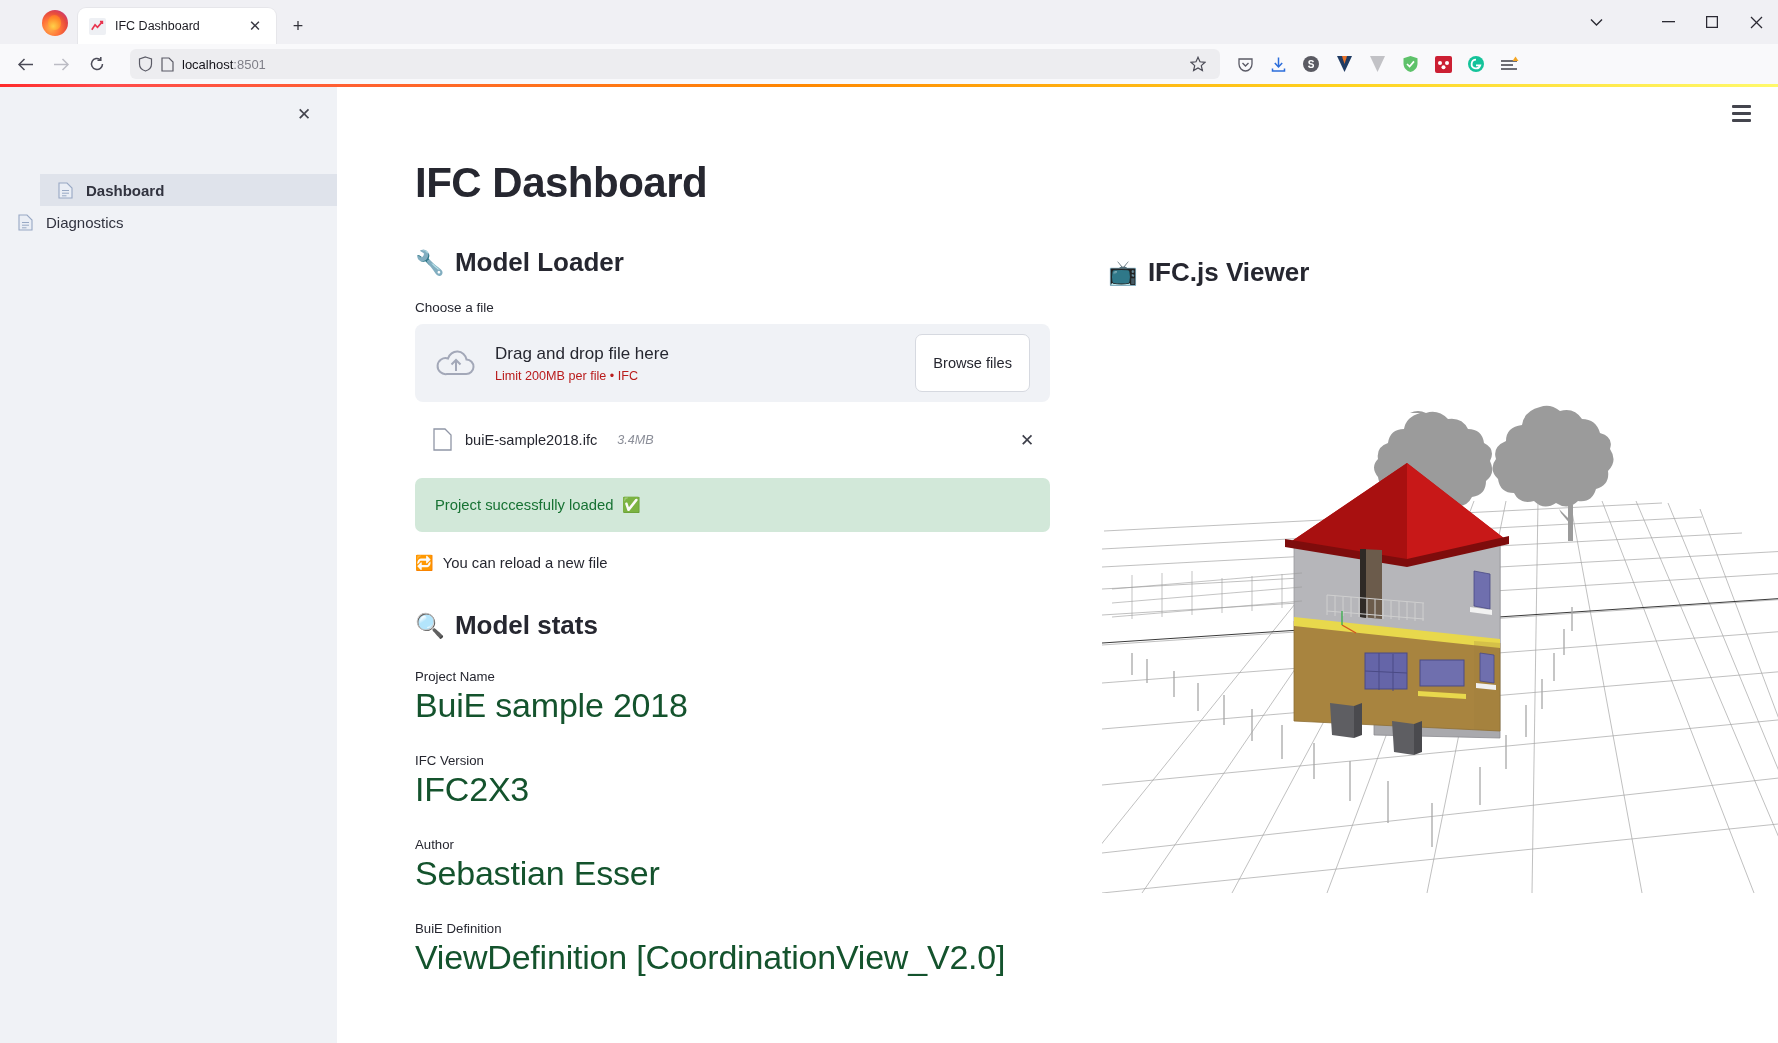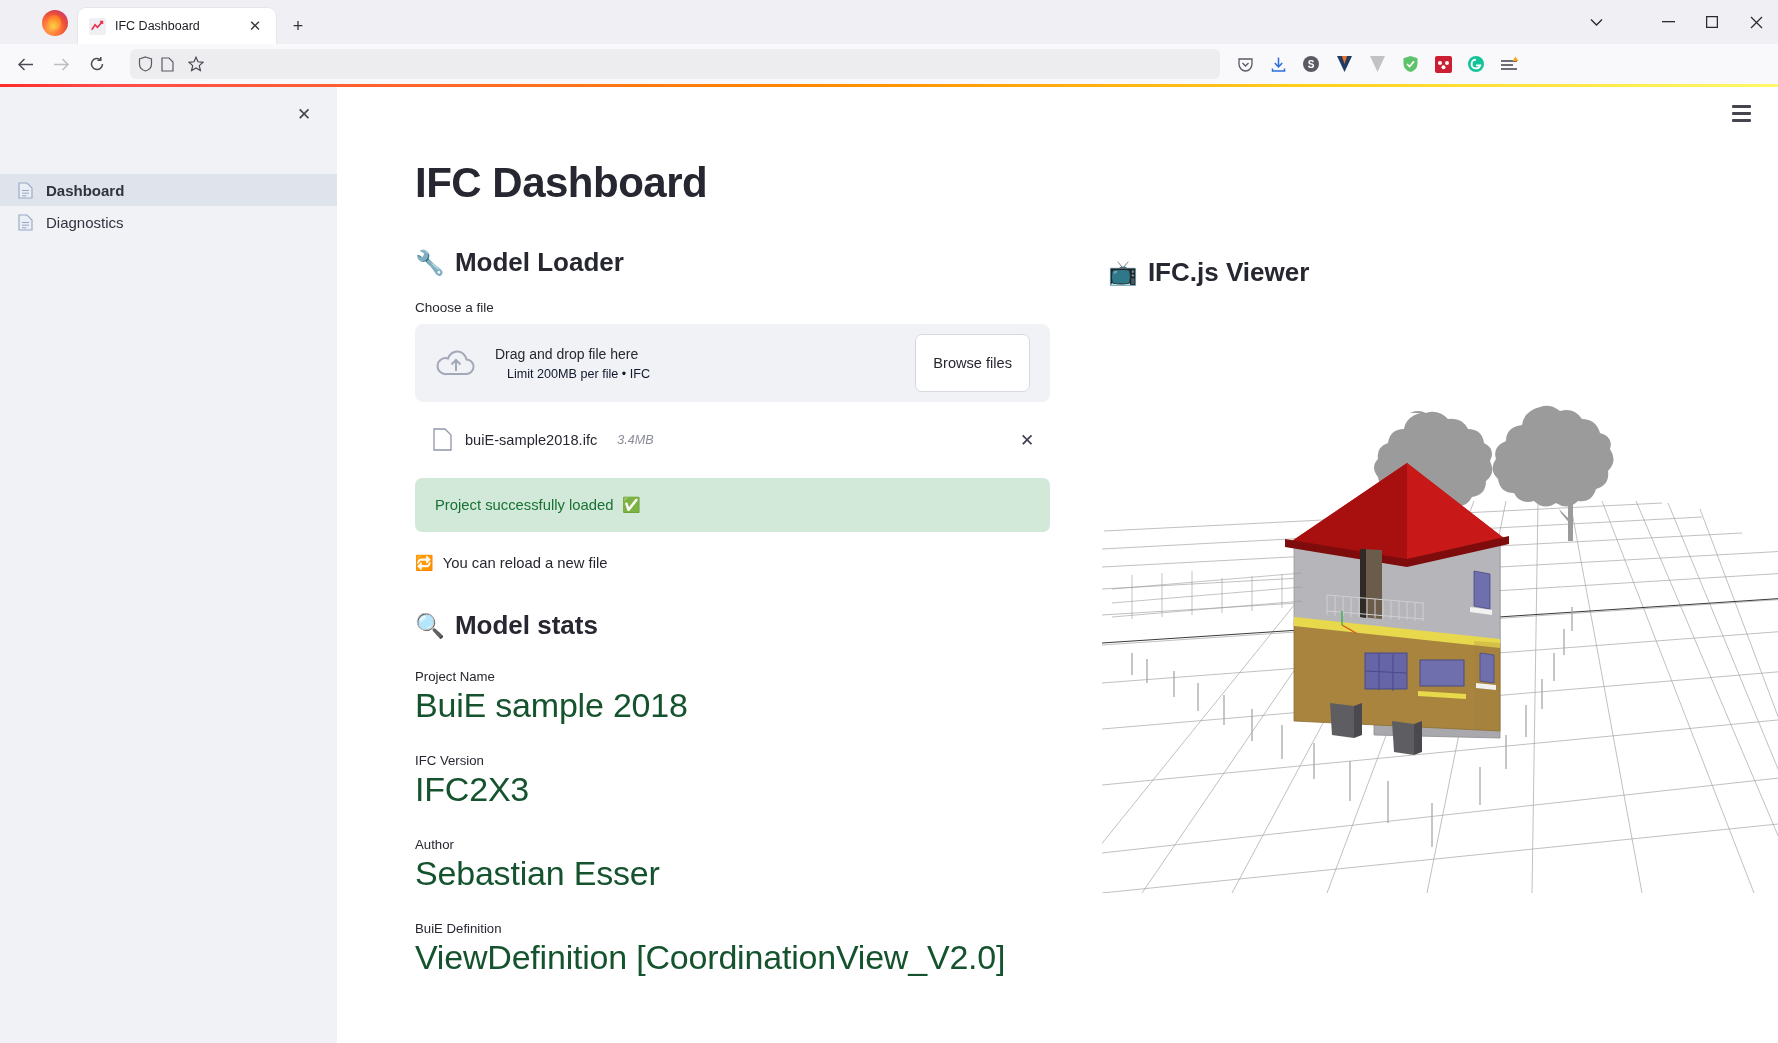--- a/index.html
+++ b/index.html
@@ -101,21 +101,21 @@
   .sidebar-close {
     position: absolute; right: 18px; top: 12px; width: 30px; height: 30px;
     display: flex; align-items: center; justify-content: center;
     color: #44454e; font-size: 17px;
   }
   .nav-list { margin-top: 87px; }
   .nav-item {
     display: flex; align-items: center; gap: 11px;
     height: 32px; padding: 0 0 0 18px; font-size: 15px; color: #31333f;
   }
-  .nav-item.active { background: #dfe3eb; font-weight: 700; }
+  .nav-item.active { background: #dfe3eb; font-weight: 700; margin-left: 40px; }
   .doc-icon { width: 17px; height: 17px; flex: 0 0 17px; display: flex; align-items: center; }
 
   .main {
     flex: 1 1 auto; position: relative; overflow: hidden; background: #fff;
   }
   .st-menu {
     position: absolute; right: 22px; top: 12px; width: 30px; height: 28px;
     display: flex; flex-direction: column; justify-content: center; gap: 4px; align-items: center;
   }
   .st-menu span { display: block; width: 19px; height: 3px; background: #44454e; border-radius: 1px; }
@@ -140,22 +140,22 @@
   .h2.viewer { margin-top: 10px; margin-bottom: 0; }
 
   .label-small { font-size: 13.5px; color: #262730; margin-bottom: 9px; }
 
   .dropzone {
     background: #f0f2f6; border-radius: 8px; padding: 18px 20px;
     display: flex; align-items: center; gap: 18px; height: 78px;
   }
   .cloud-icon { width: 42px; height: 42px; flex: 0 0 42px; color: #a3a8b8; display: flex; align-items: center; justify-content: center; }
   .dz-text { flex: 1 1 auto; }
-  .dz-main { font-size: 14px; color: #262730; margin-bottom: 5px; }
-  .dz-sub { font-size: 12.6px; color: #0f172a; margin-left: 12px; }
+  .dz-main { font-size: 17px; color: #262730; margin-bottom: 5px; }
+  .dz-sub { font-size: 12.6px; color: #b91c1c; }
   .browse-btn {
     border: 1px solid #d6d9e0; background: #ffffff; border-radius: 7px;
     padding: 20px 17px; font-size: 14.6px; color: #262730; white-space: nowrap;
     font-family: "Liberation Sans", sans-serif;
   }
 
   .file-row {
     display: flex; align-items: center; gap: 12px; padding: 12px 10px 12px 18px;
     margin-top: 14px;
   }
@@ -264,20 +264,21 @@
       <span class="shield">
         <svg width="15" height="16" viewBox="0 0 15 16">
             <path d="M7.5 1 L13.5 3 V8 C13.5 11.5 10.8 14 7.5 15 C4.2 14 1.5 11.5 1.5 8 V3 Z" fill="none" stroke="#5b5b66" stroke-width="1.2"></path>
           </svg>
       </span>
       <span class="pageicon">
         <svg width="13" height="15" viewBox="0 0 13 15">
             <path d="M1 1 H8 L12 5 V14 H1 Z" fill="none" stroke="#5b5b66" stroke-width="1.2"></path>
           </svg>
       </span>
+      <span class="url-text"><span>localhost</span><span class="port">:8501</span></span>
       <span class="star">
         <svg width="16" height="16" viewBox="0 0 16 16">
             <polygon points="8,1.3 10,5.8 15,6.3 11.3,9.6 12.4,14.6 8,12 3.6,14.6 4.7,9.6 1,6.3 6,5.8" fill="none" stroke="#4a4a55" stroke-width="1.2"></polygon>
           </svg>
       </span>
     </div>
 
     <div class="extbar">
       <div class="extbtn">
         <svg width="17" height="17" viewBox="0 0 17 17">

